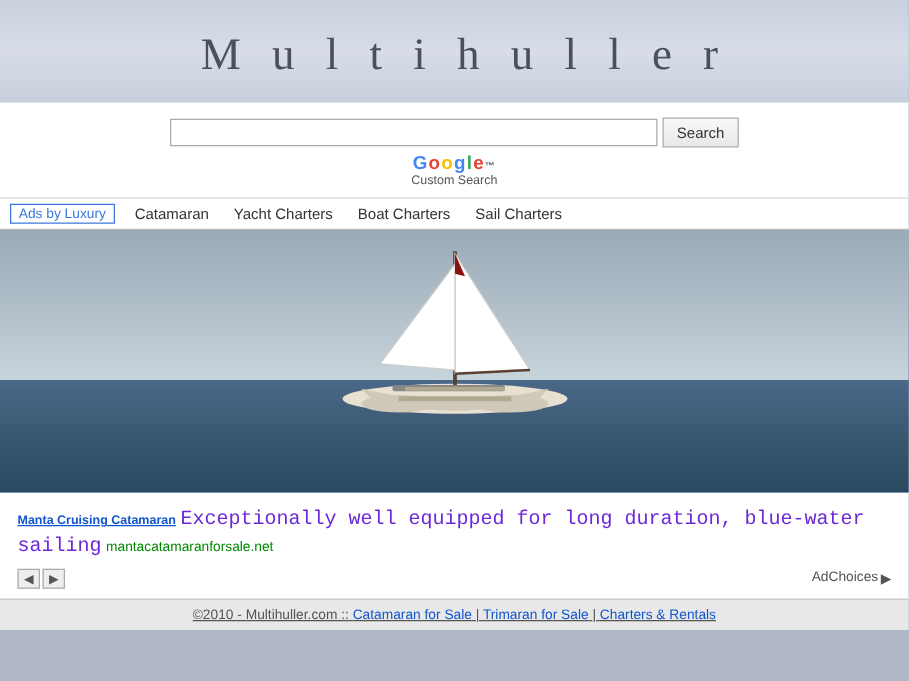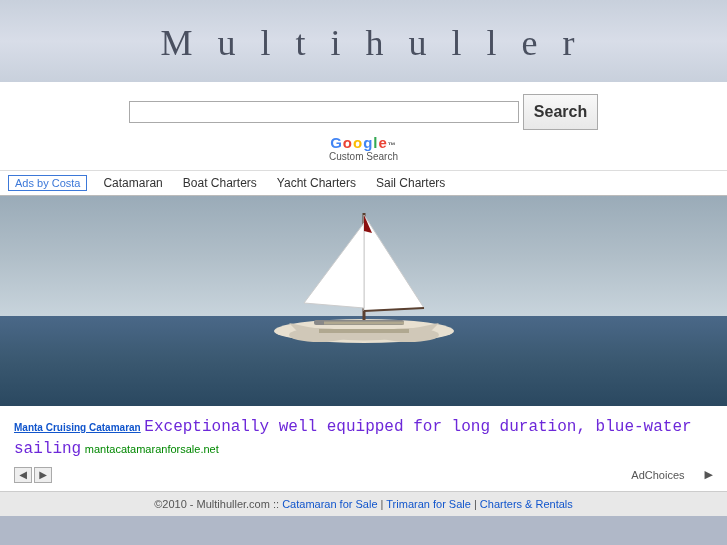--- a/index.html
+++ b/index.html
@@ -40,28 +40,27 @@
     }
     #search-input {
       width: 390px;
       height: 22px;
       border: 1px solid #aaa;
       padding: 2px 4px;
       font-size: 13px;
       outline: none;
     }
     #search-button {
-      height: 36px;
+      height: 24px;
       padding: 2px 10px;
-      font-size: 16px;
+      font-size: 12px;
       background: linear-gradient(to bottom, #f8f8f8, #e8e8e8);
       border: 1px solid #aaa;
       cursor: pointer;
       color: #333;
-      font-weight: bold;
     }
     #google-branding {
       margin-top: 4px;
       text-align: center;
     }
     .google-logo {
       display: inline-flex;
       align-items: baseline;
       font-size: 15px;
       font-weight: bold;
@@ -184,32 +183,33 @@
       display: flex;
       align-items: center;
       justify-content: center;
       font-size: 10px;
       color: #555;
     }
     #ad-choices {
       font-size: 11px;
       color: #555;
       display: flex;
-      align-items: center;
-      gap: 20px;
+      align-items: flex-start;
+      gap: 2px;
     }
 
     
     #footer {
       background: #e8e8e8;
       border-top: 1px solid #ccc;
       text-align: center;
       padding: 6px 0;
       font-size: 11px;
       color: #555;
+      text-decoration: underline;
     }
     #footer a, .footer-link {
       color: #1155cc;
       text-decoration: none;
       cursor: pointer;
     }
   </style>
 </head>
 <body>
 
@@ -230,24 +230,24 @@
         <span class="g-blue">g</span>
         <span class="g-green">l</span>
         <span class="g-red">e</span>
         <span class="g-tm">™</span>
     </span>
     <span id="custom-search-label">Custom Search</span>
   </div>
 </div>
 
 <div id="nav-bar">
-  <span class="nav-ads">Ads by Costa</span>
+  <span class="nav-ads">Ads by Luxury</span>
   <a class="nav-link">Catamaran</a>
+  <a class="nav-link">Yacht Charters</a>
   <a class="nav-link">Boat Charters</a>
-  <a class="nav-link">Yacht Charters</a>
   <a class="nav-link">Sail Charters</a>
 </div>
 
 <div id="hero">
   <div id="hero-sky"></div>
   <div id="hero-sea"></div>
 
   <div id="hero-boat">
     <svg width="260" height="155" viewBox="0 0 260 155" xmlns="http://www.w3.org/2000/svg">
 

